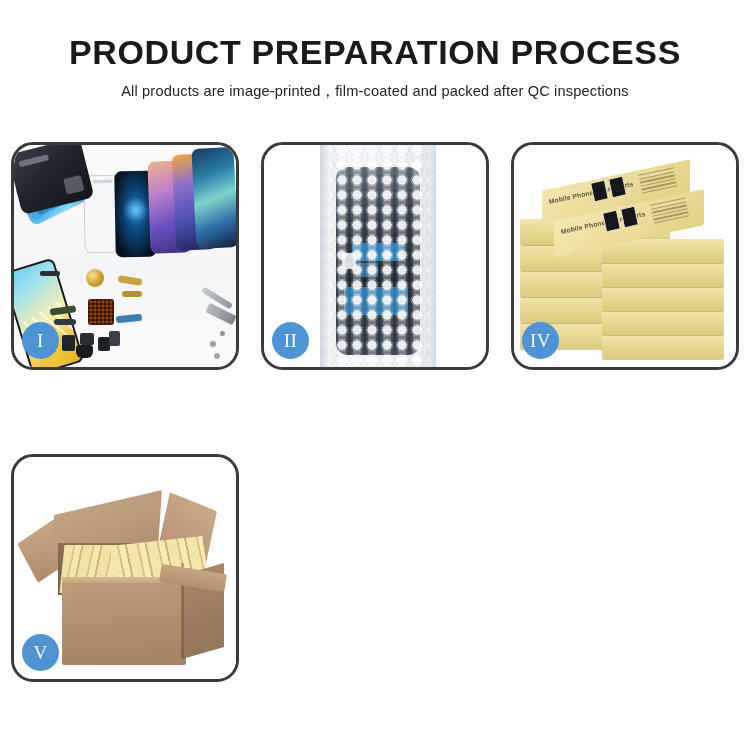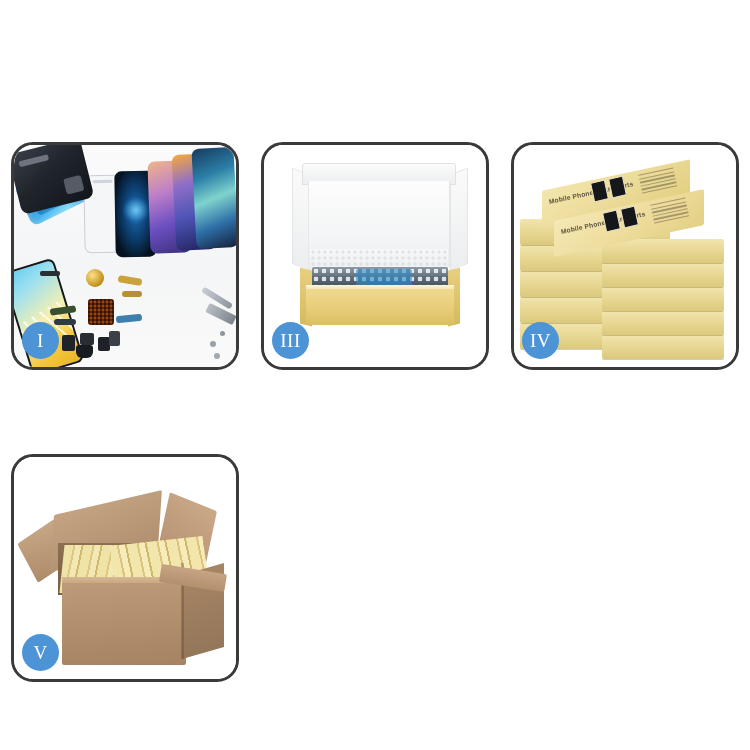--- a/index.html
+++ b/index.html
@@ -508,20 +508,24 @@
   .c6-shadowtop {
     position:absolute; left:36px; top:18px; width:152px; height:20px;
     background: rgba(245,245,245,.9);
   }
 </style>
 </head>
 <body>
 
 <div class="page">
 
+  <div class="header">
+    <div class="title">PRODUCT PREPARATION PROCESS</div>
+    <div class="subtitle">All products are image-printed，film-coated and packed after QC inspections</div>
+  </div>
 
   <div class="grid">
 
     <div class="panel">
       <div class="panel-photo p1">
         <div class="screen s-blue-flat"></div>
         <div class="screen s-white"></div>
         <div class="screen s-dark"></div>
         <div class="screen s-purple"></div>
         <div class="screen s-orange"></div>
@@ -544,37 +548,36 @@
         <div class="part pt-screw1"></div>
         <div class="part pt-screw2"></div>
         <div class="part pt-screw3"></div>
         <div class="part pt-tool"></div>
         <div class="part pt-tweez"></div>
         <div class="part pt-white-dot"></div>
       </div>
       <div class="badge">I</div>
     </div>
 
-
     <div class="panel">
-      <div class="panel-photo p3">
-        <div class="b3-flapL"></div>
-        <div class="b3-flapR"></div>
-        <div class="b3-lidback"></div>
-        <div class="b3-inner"></div>
-        <div class="b3-foam"></div>
-        <div class="b3-content"></div>
-        <div class="b3-content-blue"></div>
-        <div class="b3-lipL"></div>
-        <div class="b3-lipR"></div>
-        <div class="b3-rim"></div>
-        <div class="b3-front"></div>
+      <div class="panel-photo p2">
+        <div class="bw-sheet"></div>
+        <div class="bw-phone"></div>
+        <div class="bw-blue1"></div>
+        <div class="bw-blue3"></div>
+        <div class="bw-white-tag"></div>
+        <div class="bw-blue2"></div>
+        <div class="bw-bubbles"></div>
+        <div class="bw-bubbles2"></div>
+        <div class="bw-edge-l"></div>
+        <div class="bw-edge-r"></div>
       </div>
-      <div class="badge">III</div>
+      <div class="badge">II</div>
     </div>
+
 
     <div class="panel">
       <div class="panel-photo p4">
         <div class="stk stk-layer" style="left:6px;  top:178px; width:150px; height:26px;"></div>
         <div class="stk stk-layer" style="left:6px;  top:152px; width:150px; height:26px;"></div>
         <div class="stk stk-layer" style="left:6px;  top:126px; width:150px; height:26px;"></div>
         <div class="stk stk-layer" style="left:6px;  top:100px; width:150px; height:26px;"></div>
         <div class="stk stk-layer" style="left:6px;  top:74px;  width:150px; height:26px;"></div>
 
         <div class="stk stk-layer" style="left:88px; top:190px; width:122px; height:24px;"></div>

